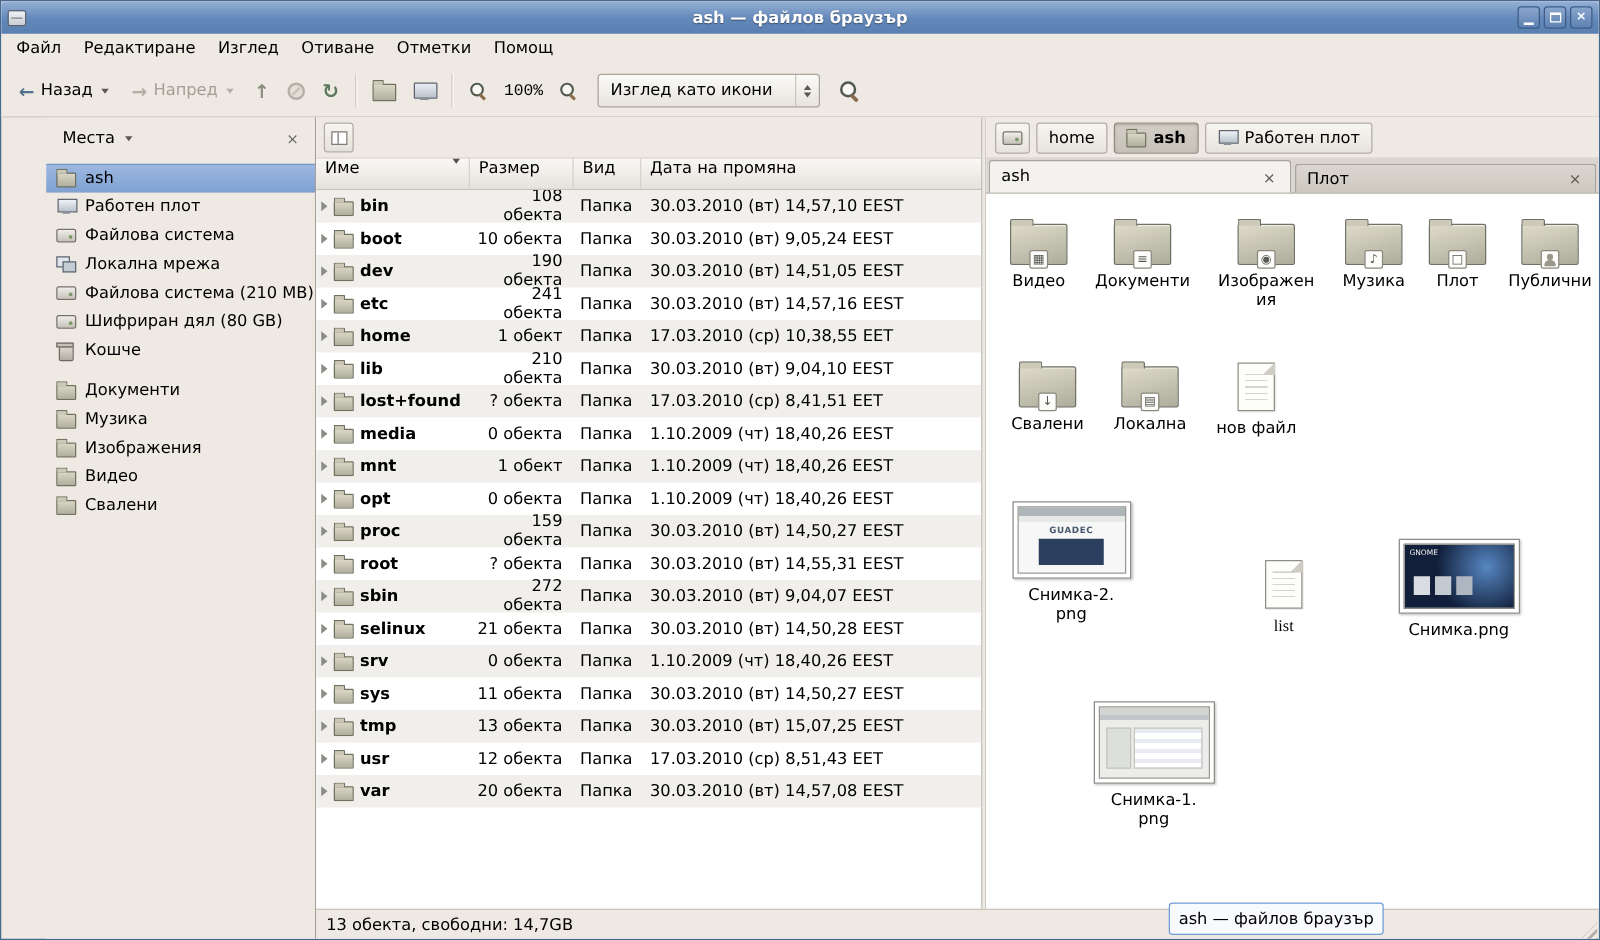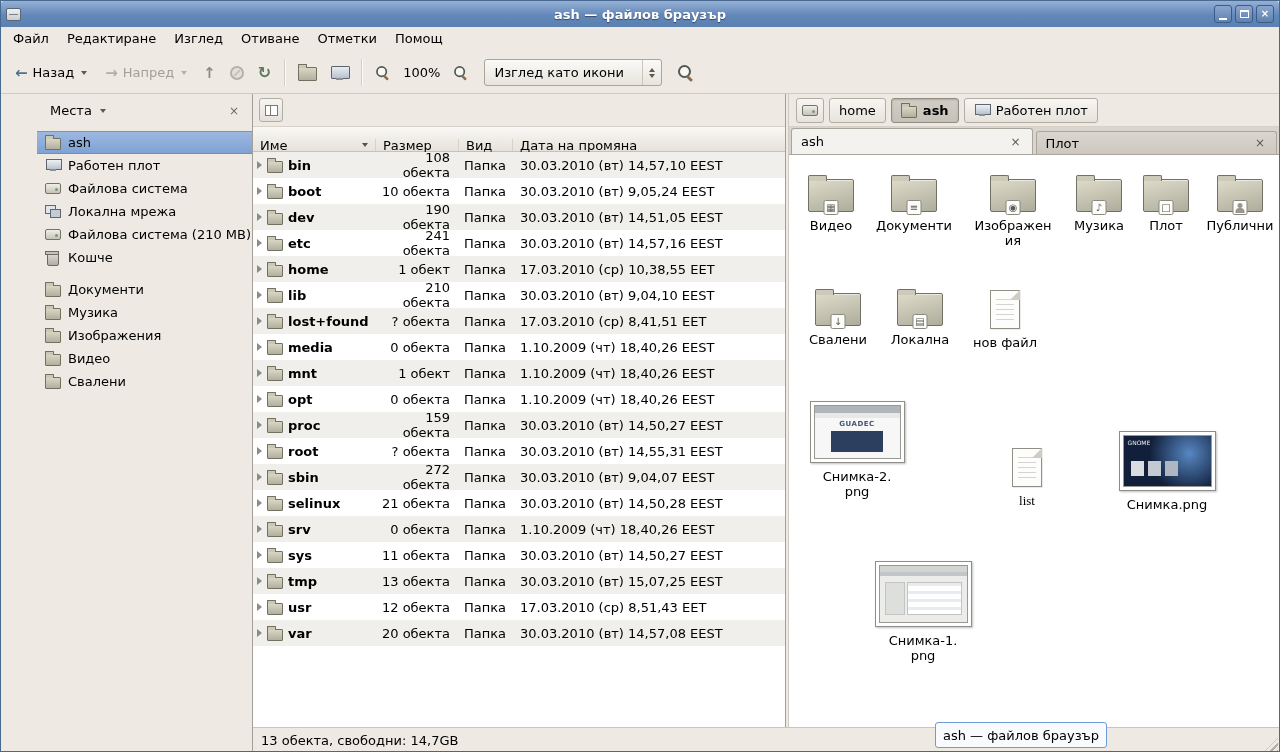--- a/index.html
+++ b/index.html
@@ -35,21 +35,21 @@
   .stop-circle { width:14px; height:14px; border-radius:50%; border:2px solid #b5b1a9; background:#e4e0d8; position:relative; }
   .stop-circle::after { content:""; position:absolute; left:1px; top:4px; width:8px; height:2px; background:#c7c3bb; transform:rotate(-45deg); }
   .reload-glyph { font-size:16px; line-height:14px; color:#5e7a5e; font-weight:bold; }
   .icomputer { width:17px; height:14px; position:relative; }
   .icomputer::before { content:""; position:absolute; left:0; top:0; width:17px; height:11px; border:1px solid #5c636e; background:linear-gradient(#e9edf2,#b9c2cd); border-radius:1px; }
   .icomputer::after { content:""; position:absolute; left:5px; bottom:0; width:7px; height:2px; background:#8a9099; }
   .mag { width:15px; height:15px; position:relative; }
   .mag::before { content:""; position:absolute; left:0; top:0; width:9px; height:9px; border:2px solid #525a50; border-radius:50%; background:rgba(255,255,255,.6); }
   .mag::after { content:""; position:absolute; right:0; bottom:0; width:7px; height:3px; background:#8a6d4f; transform:rotate(45deg); border-radius:1px; }
   .mag.small { transform:scale(.85); }
-  .zoom-label { padding:0 5px; }
+  .zoom-label { padding:0 5px;font-family:Liberation Mono, monospace; }
   .tsep { width:1px; align-self:stretch; margin:7px 5px; background:#d3cfc7; box-shadow:1px 0 0 #fbfaf8; }
   .view-combo { margin-left:8px; height:27px; min-width:178px; border:1px solid #a9a59d; border-radius:3px; background:linear-gradient(#fafaf7,#e8e4dd); display:flex; align-items:center; padding-left:9px; gap:8px; }
   .combo-arrows { margin-left:auto; border-left:1px solid #c9c5bd; align-self:stretch; display:flex; flex-direction:column; align-items:center; justify-content:center; padding:0 6px; gap:2px; }
   .arr-up { width:0; height:0; border-left:3.5px solid transparent; border-right:3.5px solid transparent; border-bottom:4px solid #5c5952; }
   .arr-dn { width:0; height:0; border-left:3.5px solid transparent; border-right:3.5px solid transparent; border-top:4px solid #5c5952; }
   .tbtn.search { margin-left:8px; }
 
   
   .main { display:flex; height:659px;padding-left:36px; }
   .sidebar { width:216px; background:#eeeae3; border-right:1px solid #a39f97; display:flex; flex-direction:column; }
@@ -67,21 +67,21 @@
   .pane-left { width:533px; display:flex; flex-direction:column; background:#fff; border-right:1px solid #a39f97; }
   .splitter { width:3px; background:#eeeae3; border-right:1px solid #cfcbc3; }
   .pane-right { flex:1; display:flex; flex-direction:column; background:#fff; min-width:0; }
 
   
   .pane-top { height:33px; background:#eeeae3; border-bottom:1px solid #d6d2ca; display:flex; align-items:center; padding:0 6px; flex:none; }
   .small-btn { width:24px; height:24px; border:1px solid #b1ada5; border-radius:3px; background:linear-gradient(#f7f5f1,#e5e1da); display:flex; align-items:center; justify-content:center; }
   .notebook-icon { width:13px; height:11px; border:1px solid #7d7a72; background:#fff; position:relative; }
   .notebook-icon::before { content:""; position:absolute; left:4px; top:0; bottom:0; width:1px; background:#7d7a72; }
   .list-header { display:flex; height:25px; background:linear-gradient(#f9f8f5,#e6e2db); border-bottom:1px solid #c6c2ba; flex:none; }
-  .hcell { display:flex; align-items:center; padding:0 7px; border-right:1px solid #d6d2ca;margin-top:12px; }
+  .hcell { display:flex; align-items:flex-start; padding:0 7px; border-right:1px solid #d6d2ca; }
   .h-name { width:123px; }
   .h-size { width:83px; }
   .h-type { width:54px; }
   .h-date { flex:1; border-right:none; }
   .sort-arrow { margin-left:auto; width:0; height:0; border-left:3.5px solid transparent; border-right:3.5px solid transparent; border-top:4px solid #55524c; }
   .list-body { flex:1; overflow:hidden; background:#fff; }
   .lrow { display:flex; height:26px; align-items:center; }
   .lrow.alt { background:#f1efeb; }
   .c-name { width:123px; display:flex; align-items:center; gap:5px; padding-left:4px; overflow:hidden; }
   .expander { width:0; height:0; border-top:4px solid transparent; border-bottom:4px solid transparent; border-left:5px solid #8c8c87; flex:none; }
@@ -249,20 +249,24 @@
           </div>
           <div class="place">
             <span class="mini inet"></span>
             <span class="place-label">Локална мрежа</span>
           </div>
           <div class="place">
             <span class="mini idrive"></span>
             <span class="place-label">Файлова система (210 MB)</span>
           </div>
           <div class="place">
+            <span class="mini idrive"></span>
+            <span class="place-label">Шифриран дял (80 GB)</span>
+          </div>
+          <div class="place">
             <span class="mini itrash"></span>
             <span class="place-label">Кошче</span>
           </div>
           <div class="place-sep"></div>
           <div class="place">
             <span class="mini ifolder"></span>
             <span class="place-label">Документи</span>
           </div>
           <div class="place">
             <span class="mini ifolder"></span>

